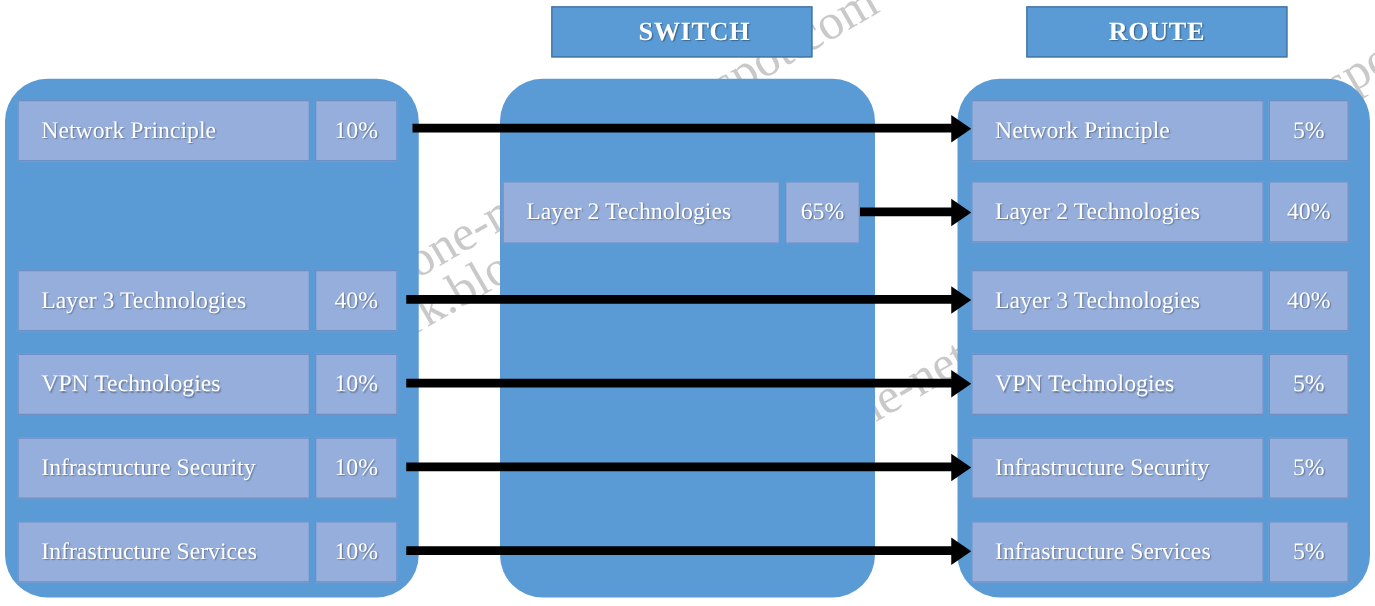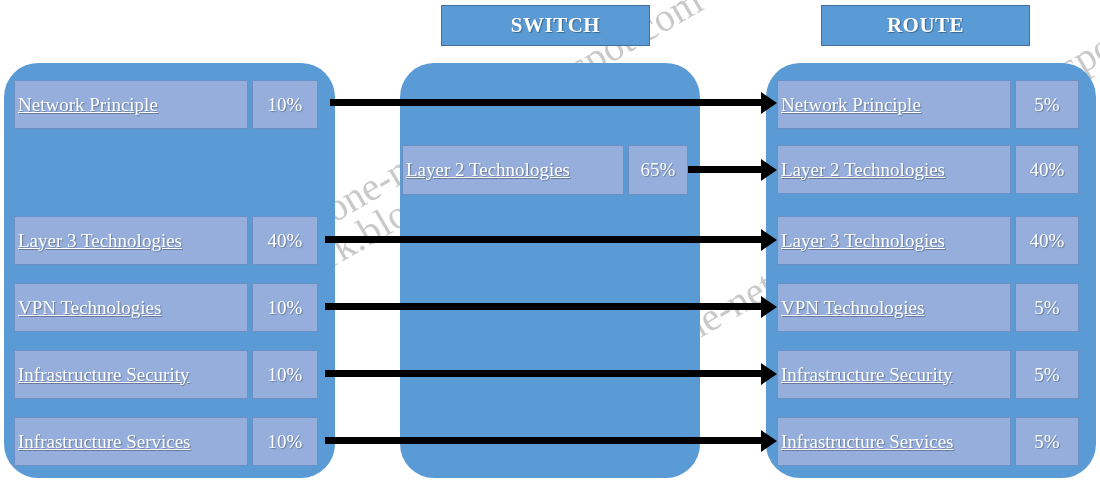--- a/index.html
+++ b/index.html
@@ -54,23 +54,22 @@
     background: #95AEDB;
     border: 1px solid #6E8FC4;
     color: #ffffff;
     display: flex;
     align-items: center;
     box-sizing: border-box;
     font-size: 19px;
     text-shadow: 1px 1px 1px rgba(0,0,0,.30);
   }
   .row-label {
-    padding-left: 3px;
+    padding-left: 18px;
     justify-content: flex-start;
-    text-decoration: underline;
   }
   .row-pct {
     justify-content: center;
     margin-left: 4px;
   }
 
   
   .arrow {
     position: absolute;
     height: 7px;

